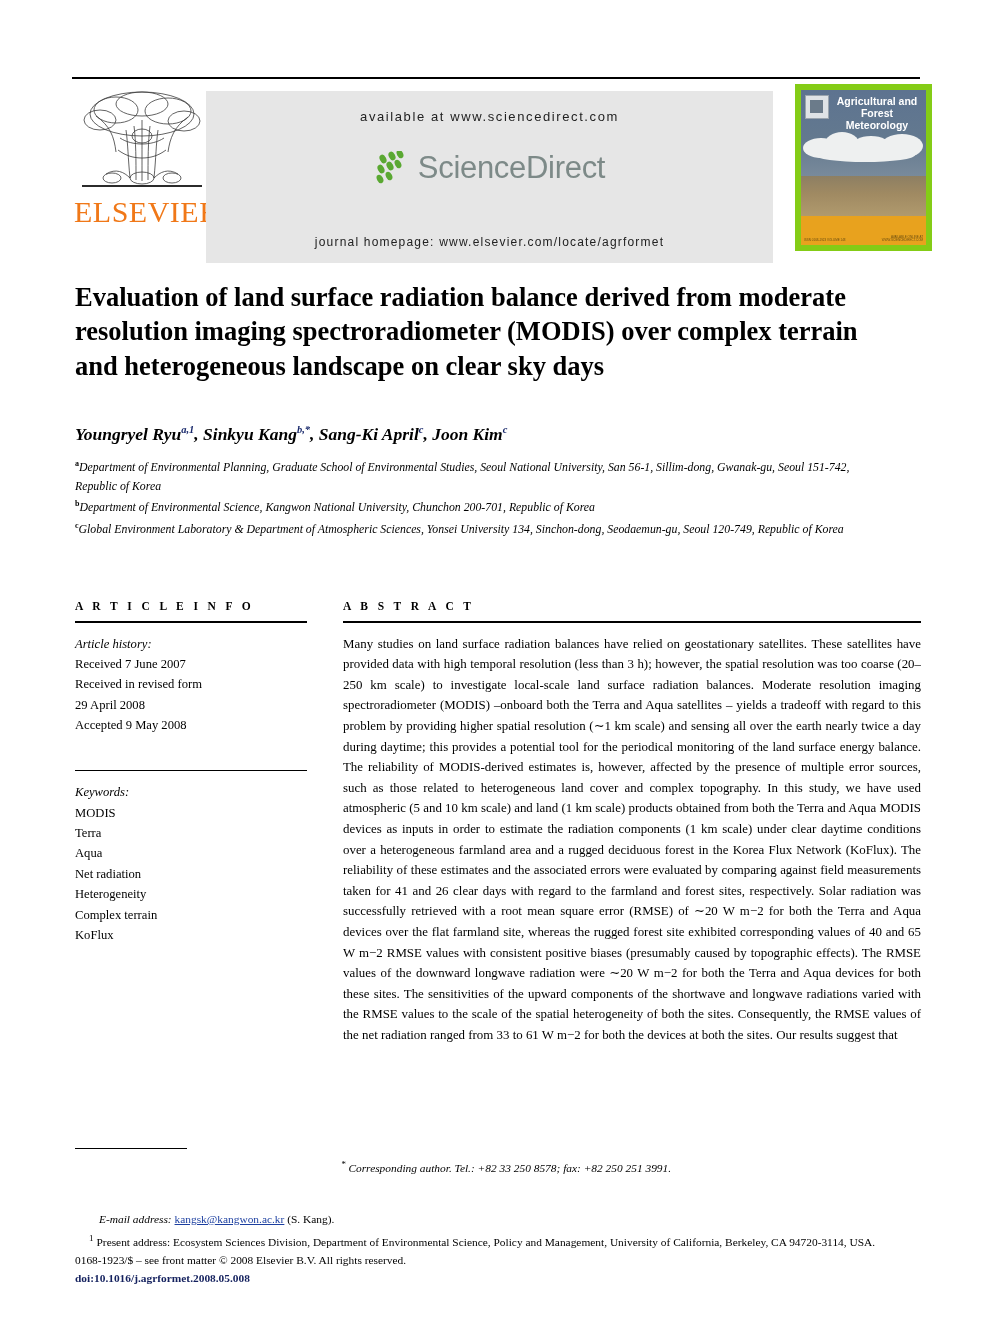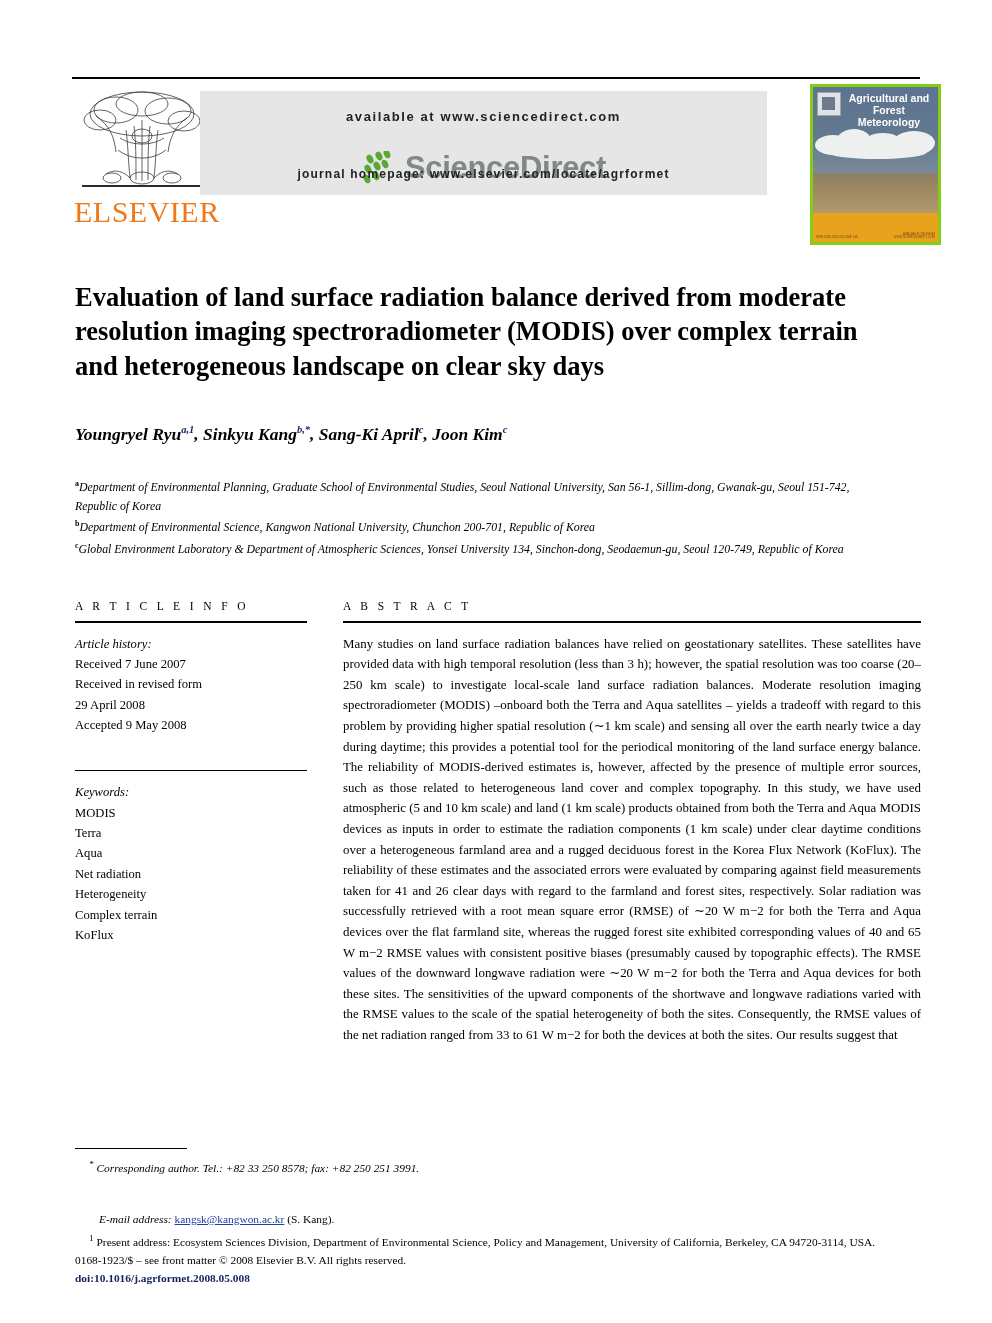--- a/index.html
+++ b/index.html
@@ -68,26 +68,25 @@
     text-align: center;
     font-family: Liberation Serif, serif;
     font-size: 30px;
     letter-spacing: 0.5px;
     color: #F07818;
     line-height: 1;
   }
 
   .sd-band {
     position: absolute;
-    left: 128px;
+    left: 134px;
     top: 7px;
     width: 567px;
-    height: 104px;
+    height: 172px;
     background: #e6e6e6;
-    font-weight: bold;
   }
   .sd-available {
     position: absolute;
     left: 0;
     top: 18px;
     width: 567px;
     text-align: center;
     font-family: "Liberation Sans", sans-serif;
     font-size: 13px;
     letter-spacing: 1.6px;
@@ -118,25 +117,25 @@
     text-align: center;
     font-family: "Liberation Sans", sans-serif;
     font-size: 12px;
     letter-spacing: 1.2px;
     color: #222;
   }
 
   
   .cover {
     position: absolute;
-    left: 738px;
+    left: 723px;
     top: 0px;
     width: 125px;
     height: 155px;
-    border: 3px solid #84cc16;
+    border: 6px solid #84cc16;
     overflow: hidden;
     background: #5b7089;
   }
   .cover-sky {
     position: absolute; left:0; top:0; width:125px; height:90px;
     background: linear-gradient(180deg, #5d7390 0%, #63798f 55%, #7b8c9c 100%);
   }
   .cover-land {
     position: absolute; left:0; top:86px; width:125px; height:40px;
     background: linear-gradient(180deg, #8d7f63 0%, #a08a62 45%, #b09a6d 100%);
@@ -220,21 +219,20 @@
   .affiliations {
     position: absolute;
     left: 75px;
     top: 455px;
     width: 800px;
     font-family: "Liberation Serif", serif;
     font-size: 11.8px;
     font-style: italic;
     line-height: 18.6px;
     color: #000;
-    margin-top: 20px;
   }
   .affiliations sup {
     font-size: 8px;
     font-style: normal;
     font-weight: bold;
     vertical-align: super;
   }
   .col-info {
     position: absolute;
     left: 75px;
@@ -243,21 +241,21 @@
   }
   .col-abstract {
     position: absolute;
     left: 343px;
     top: 600px;
     width: 578px;
   }
   .sec-head {
     font-family: "Liberation Serif", serif;
     font-size: 11.5px;
-    font-weight: normal;
+    font-weight: bold;
     letter-spacing: 3.4px;
     color: #000;
     margin-bottom: 9px;
   }
   .hr-thin {
     width: 100%;
     height: 1.6px;
     background: #000;
     margin-bottom: 11px;
   }
@@ -297,21 +295,21 @@
     left: 75px;
     top: 1155px;
     width: 848px;
     font-family: "Liberation Serif", serif;
     font-size: 11.4px;
     line-height: 18.4px;
     color: #000;
   }
   .fn-line { white-space: normal; }
   .fn-indent { padding-left: 14px; }
-  .fn-italic { font-style: italic; }
+  .fn-italic { font-style: italic; text-align: center; }
   .fn-mark {
     font-size: 9px;
     vertical-align: super;
     padding-right: 3px;
   }
   .link-blue { color: #1c3fa0; }
   .doi-line {
     color: #14215e;
     font-weight: bold;
   }

